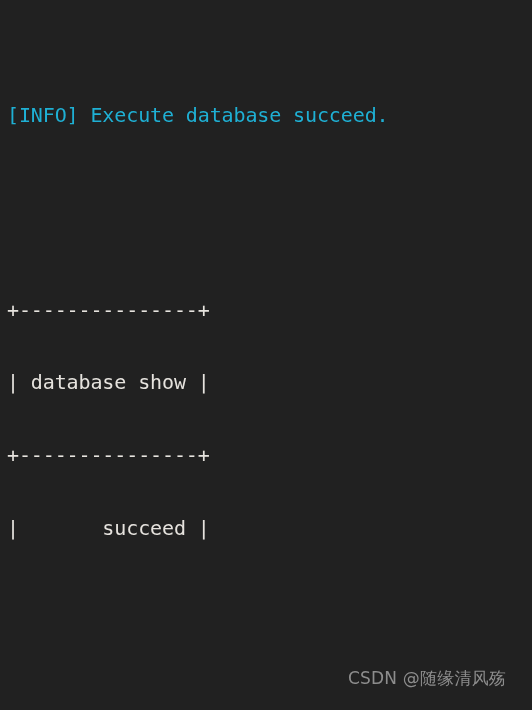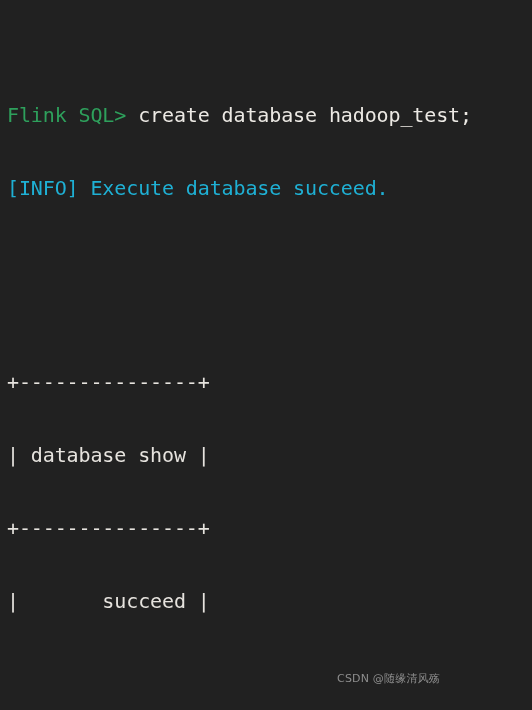--- a/index.html
+++ b/index.html
@@ -41,39 +41,38 @@
     color: #ece9e4;
   }
   .info {
     color: #1fb0d4;
   }
   .tbl {
     color: #e6e3de;
   }
   #watermark {
     position: absolute;
-    left: 337px;
+    left: 348px;
     top: 668px;
     font-family: "DejaVu Sans", "Liberation Sans", sans-serif;
-    font-size: 11px;
+    font-size: 17px;
     line-height: 21px;
     color: #8d8d8d;
     white-space: pre;
     letter-spacing: 0.2px;
   }
 </style>
 </head>
 <body>
 
 <div id="terminal">
 
   <div id="screen">
 
     
-    <div class="line"><span class="prompt">Flink SQL&gt;</span><span class="cmd"> create database hadoop_test;</span></div>
     <div class="line info">[INFO] Execute database succeed.</div>
     <div class="line blank"> </div>
 
     
     <div class="line tbl">+---------------+</div>
     <div class="line tbl">| database show |</div>
     <div class="line tbl">+---------------+</div>
     <div class="line tbl">|       succeed |</div>
     
     

